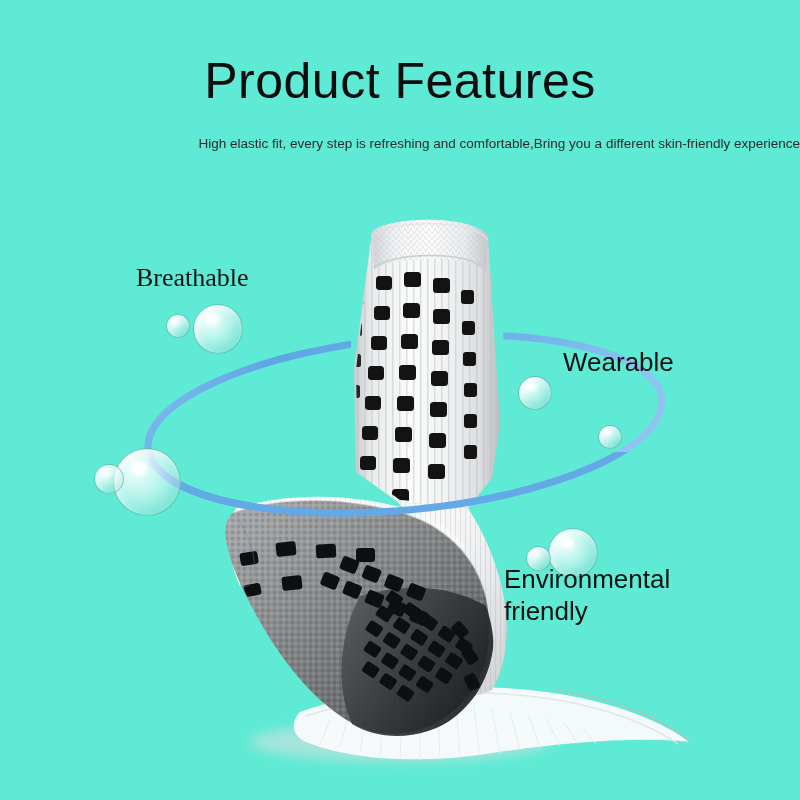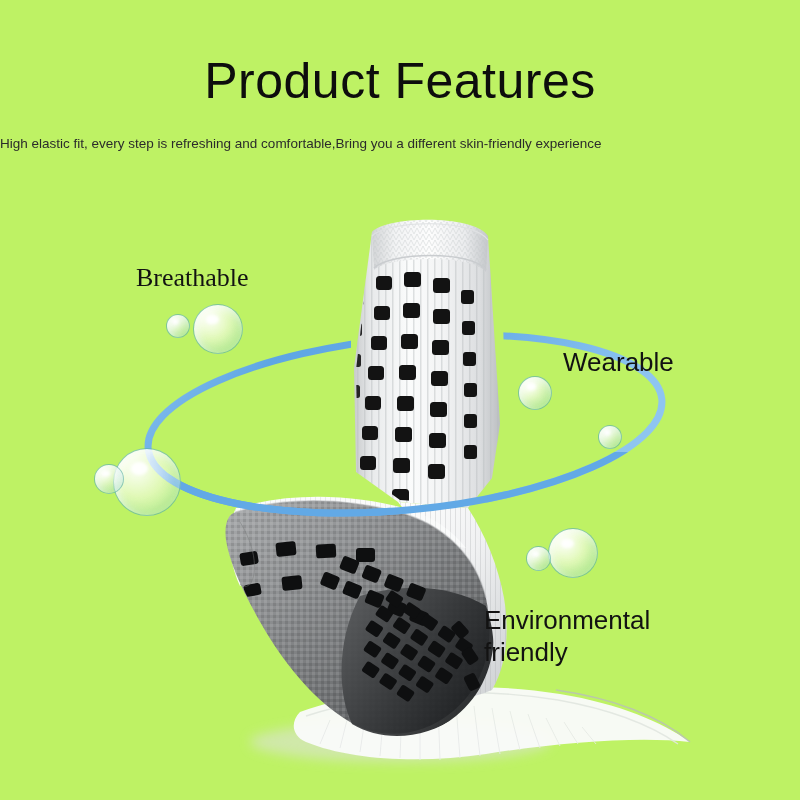--- a/index.html
+++ b/index.html
@@ -13,21 +13,21 @@
     overflow: hidden;
     font-family: "Liberation Sans", sans-serif;
     position: relative;
   }
 
   #poster {
     position: absolute;
     left: 0; top: 0;
     width: 800px;
     height: 800px;
-    background: #bef264;
+    background: #5eead4;
     overflow: hidden;
   }
 
   
   .header {
     position: absolute;
     left: 0;
     top: 52px;
     width: 800px;
     text-align: center;
@@ -38,40 +38,40 @@
     color: #0d0d0d;
     letter-spacing: 0.5px;
     line-height: 58px;
     margin: 0;
   }
   .subtitle {
     position: absolute;
     left: 0;
     top: 134px;
     width: 800px;
-    text-align: left;
+    text-align: right;
     font-size: 13.5px;
     font-weight: 400;
     color: #2b2b2b;
     line-height: 20px;
   }
 
   
   .feat {
     position: absolute;
     font-size: 26px;
     font-weight: 400;
     color: #121212;
     line-height: 32px;
     white-space: pre-line;
   }
   .feat-breathable { left: 136px; top: 262px; font-family: Liberation Serif, serif; }
   .feat-wearable   { left: 563px; top: 326px; margin-top: 20px; }
   .feat-nonslip    { left: 86px;  top: 521px; }
-  .feat-eco        { left: 484px; top: 563px; margin-top: 41px; }
+  .feat-eco        { left: 504px; top: 563px; }
 
   
   .orbit-layer {
     position: absolute;
     left: 0; top: 0;
     width: 800px; height: 800px;
     pointer-events: none;
   }
 
   

